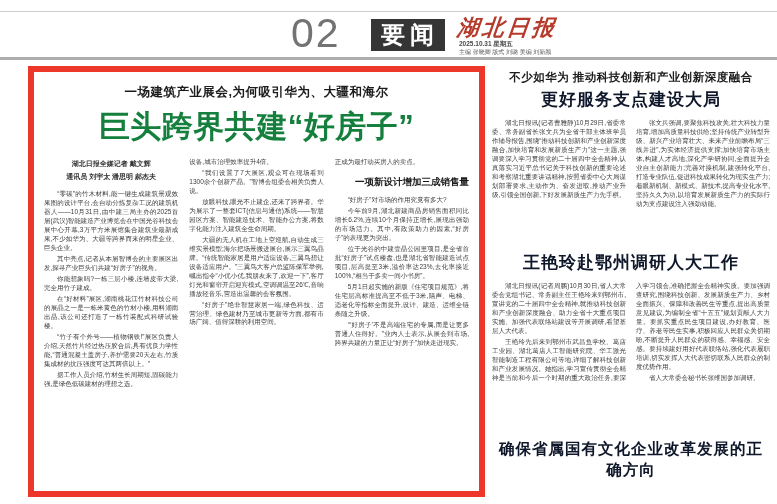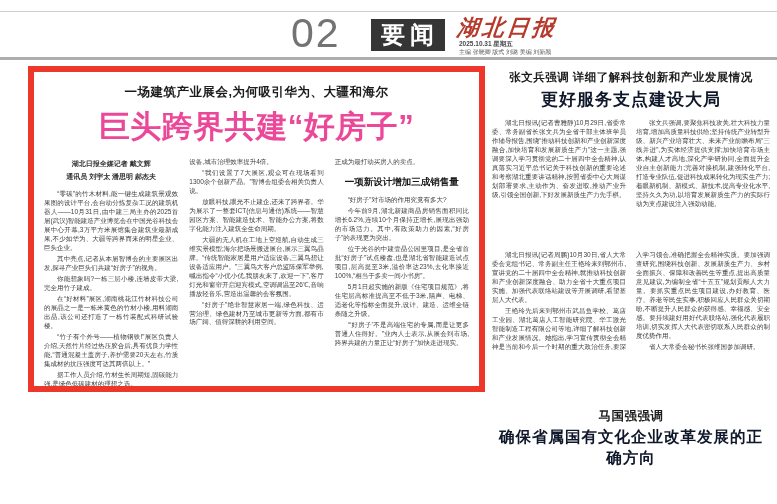--- a/index.html
+++ b/index.html
@@ -25,37 +25,37 @@
   .masthead {
     position:absolute; left:457px; top:13px; font-family:"Liberation Serif", serif;
     font-style:italic; font-weight:700; font-size:22px; color:#b53a2c;
     letter-spacing:3px; transform:skewX(-6deg);
   }
   .date-line { position:absolute; left:459px; top:40px; font-size:6.5px; color:#4a4a4a; font-weight:700; }
   .staff-line { position:absolute; left:459px; top:48px; font-size:6px; color:#5a5a5a; }
 
   
   .main-box {
-    position:absolute; left:28px; top:66px; width:457px; height:326px;
+    position:absolute; left:28px; top:66px; width:457px; height:431px;
     border:6px solid #ee372b; background:#fff; padding:8px 10px 6px;
     overflow:hidden;
   }
   .kicker { text-align:center; font-size:12.5px; font-weight:700; color:#1c1c1c; margin-top:4px; letter-spacing:0.5px; }
   .headline {
-    text-align:center; font-size:31px; font-weight:900; color:#ec4899;
+    text-align:center; font-size:31px; font-weight:900; color:#15803d;
     letter-spacing:0.5px; margin:5px 0 10px; font-family:"Liberation Sans", sans-serif;
   }
   .cols { display:flex; gap:11px; height:324px; overflow:hidden; }
   .col { flex:1 1 0; overflow:hidden; }
   .byline { text-align:center; font-size:7px; font-weight:700; color:#333; line-height:1.8; margin-bottom:7px; }
   .col p, .rt-body p {
     font-size:6.5px; line-height:1.38; color:#3c3c3c; text-align:justify;
     text-indent:13px; margin-bottom:2px;
   }
-  .subhead { text-align:center; font-size:9.5px; font-weight:700; color:#1a1a1a; margin:9px 0 7px; }
+  .subhead { text-align:right; font-size:9.5px; font-weight:700; color:#1a1a1a; margin:9px 0 7px; }
 
   
   .right-col { position:absolute; left:492px; top:70px; width:278px; }
   .rt-kicker { text-align:center; font-size:11.5px; font-weight:700; color:#1c1c1c; letter-spacing:0.5px; }
   .rt-headline {
     text-align:center; font-family:"Liberation Serif", serif; font-weight:700;
     font-size:17px; color:#0f172a; letter-spacing:1px; margin:3px 0 8px;
   }
   .rt-body { columns:2; column-gap:10px; overflow:hidden; }
   .rt-a1 .rt-body { height:118px; }
@@ -116,37 +116,37 @@
         <p>5月1日起实施的新版《住宅项目规范》,将住宅层高标准提高至不低于3米,隔声、电梯、适老化等指标全面提升,设计、建造、运维全链条随之升级。</p>
         <p>“‘好房子’不是高端住宅的专属,而是让更多普通人住得好。”业内人士表示,从展会到市场,跨界共建的力量正让“好房子”加快走进现实。</p>
       </div>
 
     </div>
   </div>
 
   <div class="right-col">
 
     <div class="rt-a1">
-      <div class="rt-kicker">张文兵强调 详细了解科技创新和产业发展情况</div>
+      <div class="rt-kicker">不少如华为 推动科技创新和产业创新深度融合</div>
       <div class="rt-headline">更好服务支点建设大局</div>
       <div class="rt-body">
         <p>湖北日报讯(记者曹雅静)10月29日,省委常委、常务副省长张文兵为全省干部主体班学员作辅导报告,围绕“推动科技创新和产业创新深度融合,加快培育和发展新质生产力”这一主题,强调要深入学习贯彻党的二十届四中全会精神,认真落实习近平总书记关于科技创新的重要论述和考察湖北重要讲话精神,按照省委中心大局谋划部署要求,主动作为、奋发进取,推动产业升级,引领全国创新,下好发展新质生产力先手棋。</p>
         <p>张文兵强调,要聚焦科技攻关,壮大科技力量培育,增加高质量科技供给;坚持传统产业转型升级、新兴产业培育壮大、未来产业前瞻布局“三线并进”,为实体经济提供支撑;加快培育市场主体,构建人才高地,深化产学研协同,全面提升企业自主创新能力;完善对接机制,建强转化平台,打造专业队伍,促进科技成果转化为现实生产力;着眼新机制、新模式、新技术,提高专业化水平,坚持久久为功,以培育发展新质生产力的实际行动为支点建设注入强劲动能。</p>
       </div>
     </div>
 
     <div class="rt-a2">
+      <div class="rt-headline">王艳玲赴鄂州调研人大工作</div>
       <div class="rt-body tall">
         <p>湖北日报讯(记者周鹏)10月30日,省人大常委会党组书记、常务副主任王艳玲来到鄂州市,宣讲党的二十届四中全会精神,就推动科技创新和产业创新深度融合、助力全省十大重点项目实施、加强代表联络站建设等开展调研,看望基层人大代表。</p>
         <p>王艳玲先后来到鄂州市武昌鱼学校、葛店工业园、湖北葛店人工智能研究院、华工激光智能制造工程有限公司等地,详细了解科技创新和产业发展情况。她指出,学习宣传贯彻全会精神是当前和今后一个时期的重大政治任务,要深入学习领会,准确把握全会精神实质。要加强调查研究,围绕科技创新、发展新质生产力、乡村全面振兴、保障和改善民生等重点,提出高质量意见建议,为编制全省“十五五”规划贡献人大力量。要抓实重点民生项目建设,办好教育、医疗、养老等民生实事,积极回应人民群众关切期盼,不断提升人民群众的获得感、幸福感、安全感。要持续建好用好代表联络站,强化代表履职培训,切实发挥人大代表密切联系人民群众的制度优势作用。</p>
         <p>省人大常委会秘书长张维国参加调研。</p>
       </div>
     </div>
 
     <div class="rt-a3">
-      <div class="rt-kicker">马国强强调</div>
       <div class="rt-headline">确保省属国有文化企业改革发展的正确方向</div>
 
     </div>
 
   </div>
 
 </div>
 
 </body></html>

